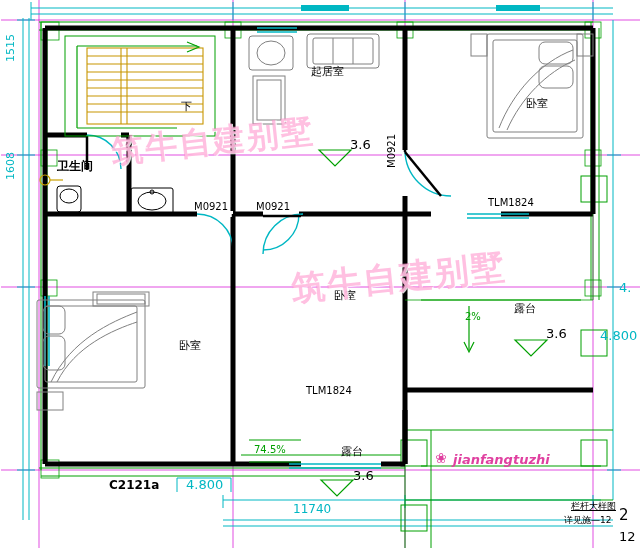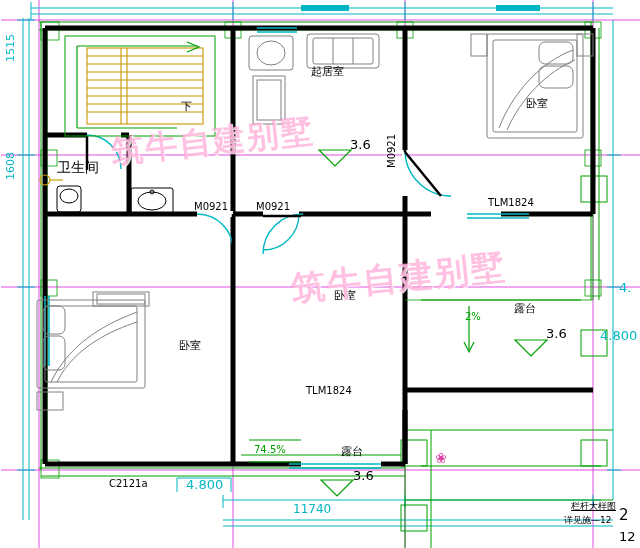--- a/index.html
+++ b/index.html
@@ -289,51 +289,52 @@
 
     <g stroke="#00b7c3" stroke-width="1" fill="none">
       <line x1="176" y1="478" x2="230" y2="478"></line>
       <line x1="176" y1="478" x2="176" y2="492"></line>
       <line x1="230" y1="478" x2="230" y2="492"></line>
     </g>
   </svg>
 
   <div class="lbl cn t-black" style="left:310px;top:66px;font-size:11px;">起居室</div>
   <div class="lbl cn t-black" style="left:525px;top:98px;font-size:11px;">卧室</div>
-  <div class="lbl cn t-black" style="left:56px;top:160px;font-size:14px;">卫生间</div>
+  <div class="lbl cn t-black" style="left:56px;top:160px;font-size:12px;font-weight:bold;">卫生间</div>
   <div class="lbl cn t-black" style="left:178px;top:340px;font-size:11px;">卧室</div>
   <div class="lbl cn t-black" style="left:333px;top:290px;font-size:11px;">卧室</div>
   <div class="lbl cn t-black" style="left:513px;top:303px;font-size:11px;">露台</div>
   <div class="lbl cn t-black" style="left:340px;top:446px;font-size:11px;">露台</div>
 
   <div class="lbl t-black" style="left:349px;top:138px;font-size:13px;">3.6</div>
   <div class="lbl t-black" style="left:545px;top:327px;font-size:13px;">3.6</div>
   <div class="lbl t-black" style="left:352px;top:469px;font-size:13px;">3.6</div>
 
   <div class="lbl t-black" style="left:193px;top:202px;font-size:10px;">M0921</div>
   <div class="lbl t-black" style="left:255px;top:202px;font-size:10px;">M0921</div>
   <div class="lbl t-black" style="left:386px;top:168px;font-size:10px;transform:rotate(-90deg);transform-origin:0 0;">M0921</div>
   <div class="lbl t-black" style="left:487px;top:198px;font-size:10px;">TLM1824</div>
   <div class="lbl t-black" style="left:305px;top:386px;font-size:10px;">TLM1824</div>
-  <div class="lbl t-black" style="left:108px;top:479px;font-size:10px;">C2121a</div>
+  <div class="lbl t-black" style="left:108px;top:479px;font-size:12px;font-weight:bold;">C2121a</div>
 
   <div class="lbl t-green" style="left:464px;top:312px;font-size:10px;">2%</div>
   <div class="lbl t-green" style="left:253px;top:445px;font-size:10px;">74.5%</div>
 
   <div class="lbl cn t-black" style="left:180px;top:101px;font-size:11px;">下</div>
   <div class="lbl cn t-black" style="left:570px;top:502px;font-size:9px;text-decoration:underline;">栏杆大样图</div>
   <div class="lbl cn t-black" style="left:563px;top:516px;font-size:9px;">详见施—12</div>
 
   <div class="lbl t-cyan" style="left:185px;top:478px;font-size:13px;">4.800</div>
   <div class="lbl t-cyan" style="left:599px;top:329px;font-size:13px;">4.800</div>
   <div class="lbl t-cyan" style="left:284px;top:503px;font-size:12px;margin-left:8px;">11740</div>
   <div class="lbl t-cyan" style="left:4px;top:62px;font-size:11px;transform:rotate(-90deg);transform-origin:0 0;">1515</div>
   <div class="lbl t-cyan" style="left:4px;top:180px;font-size:11px;transform:rotate(-90deg);transform-origin:0 0;">1608</div>
   <div class="lbl t-cyan" style="left:618px;top:281px;font-size:13px;">4.</div>
   <div class="lbl t-black" style="left:618px;top:508px;font-size:15px;">2</div>
   <div class="lbl t-black" style="left:611px;top:530px;font-size:13px;margin-left:7px;">12</div>
 
   <div class="wm cn" style="left:110px;top:120px;font-size:32px;transform:rotate(-6deg);">筑牛自建别墅</div>
   <div class="wm cn" style="left:290px;top:255px;font-size:34px;transform:rotate(-6deg);">筑牛自建别墅</div>
 
+  <div class="logo" style="left:452px;top:452px;font-size:13px;">jianfangtuzhi</div>
   <div class="logo" style="left:434px;top:450px;font-size:14px;">❀</div>
 
 </div>
 
 </body></html>

